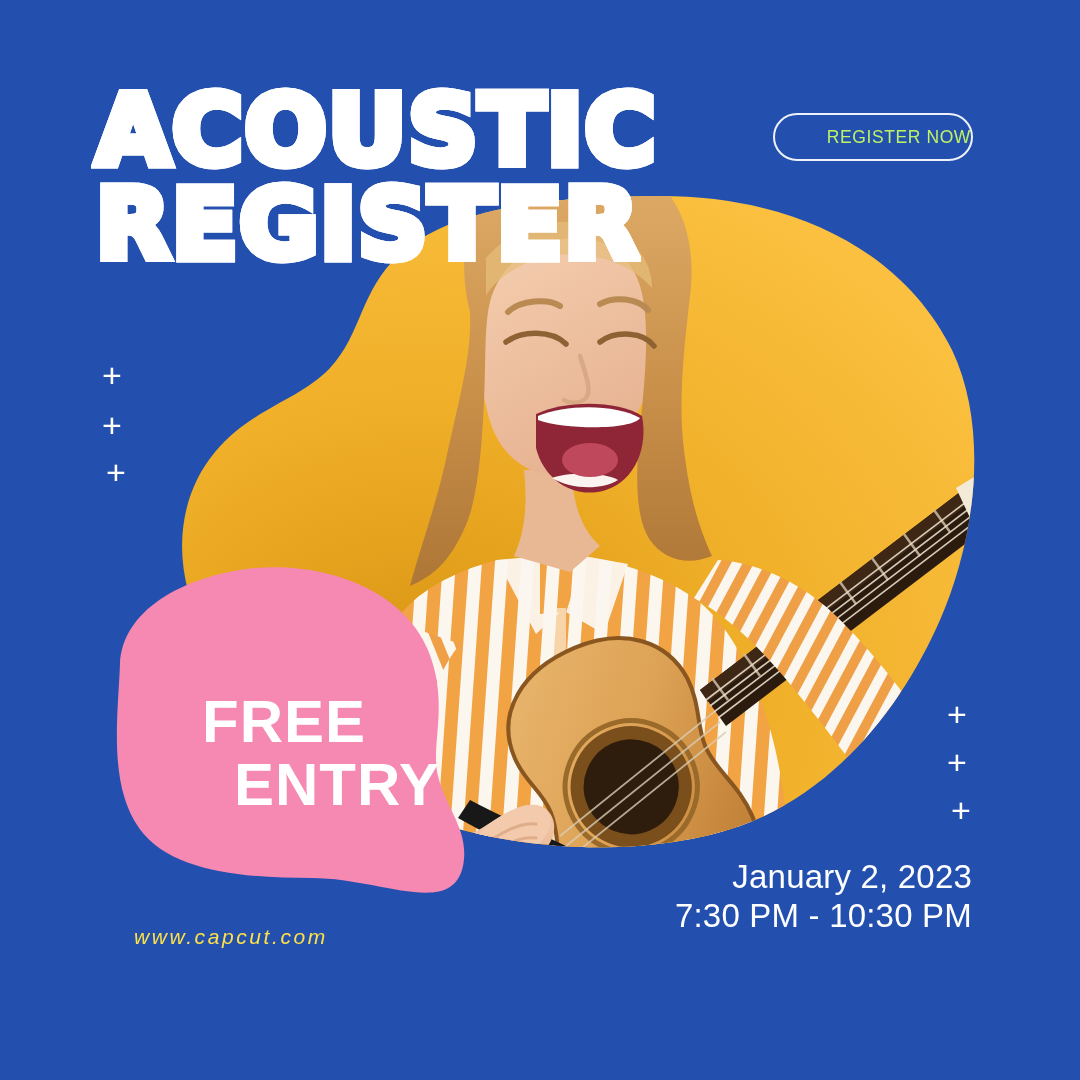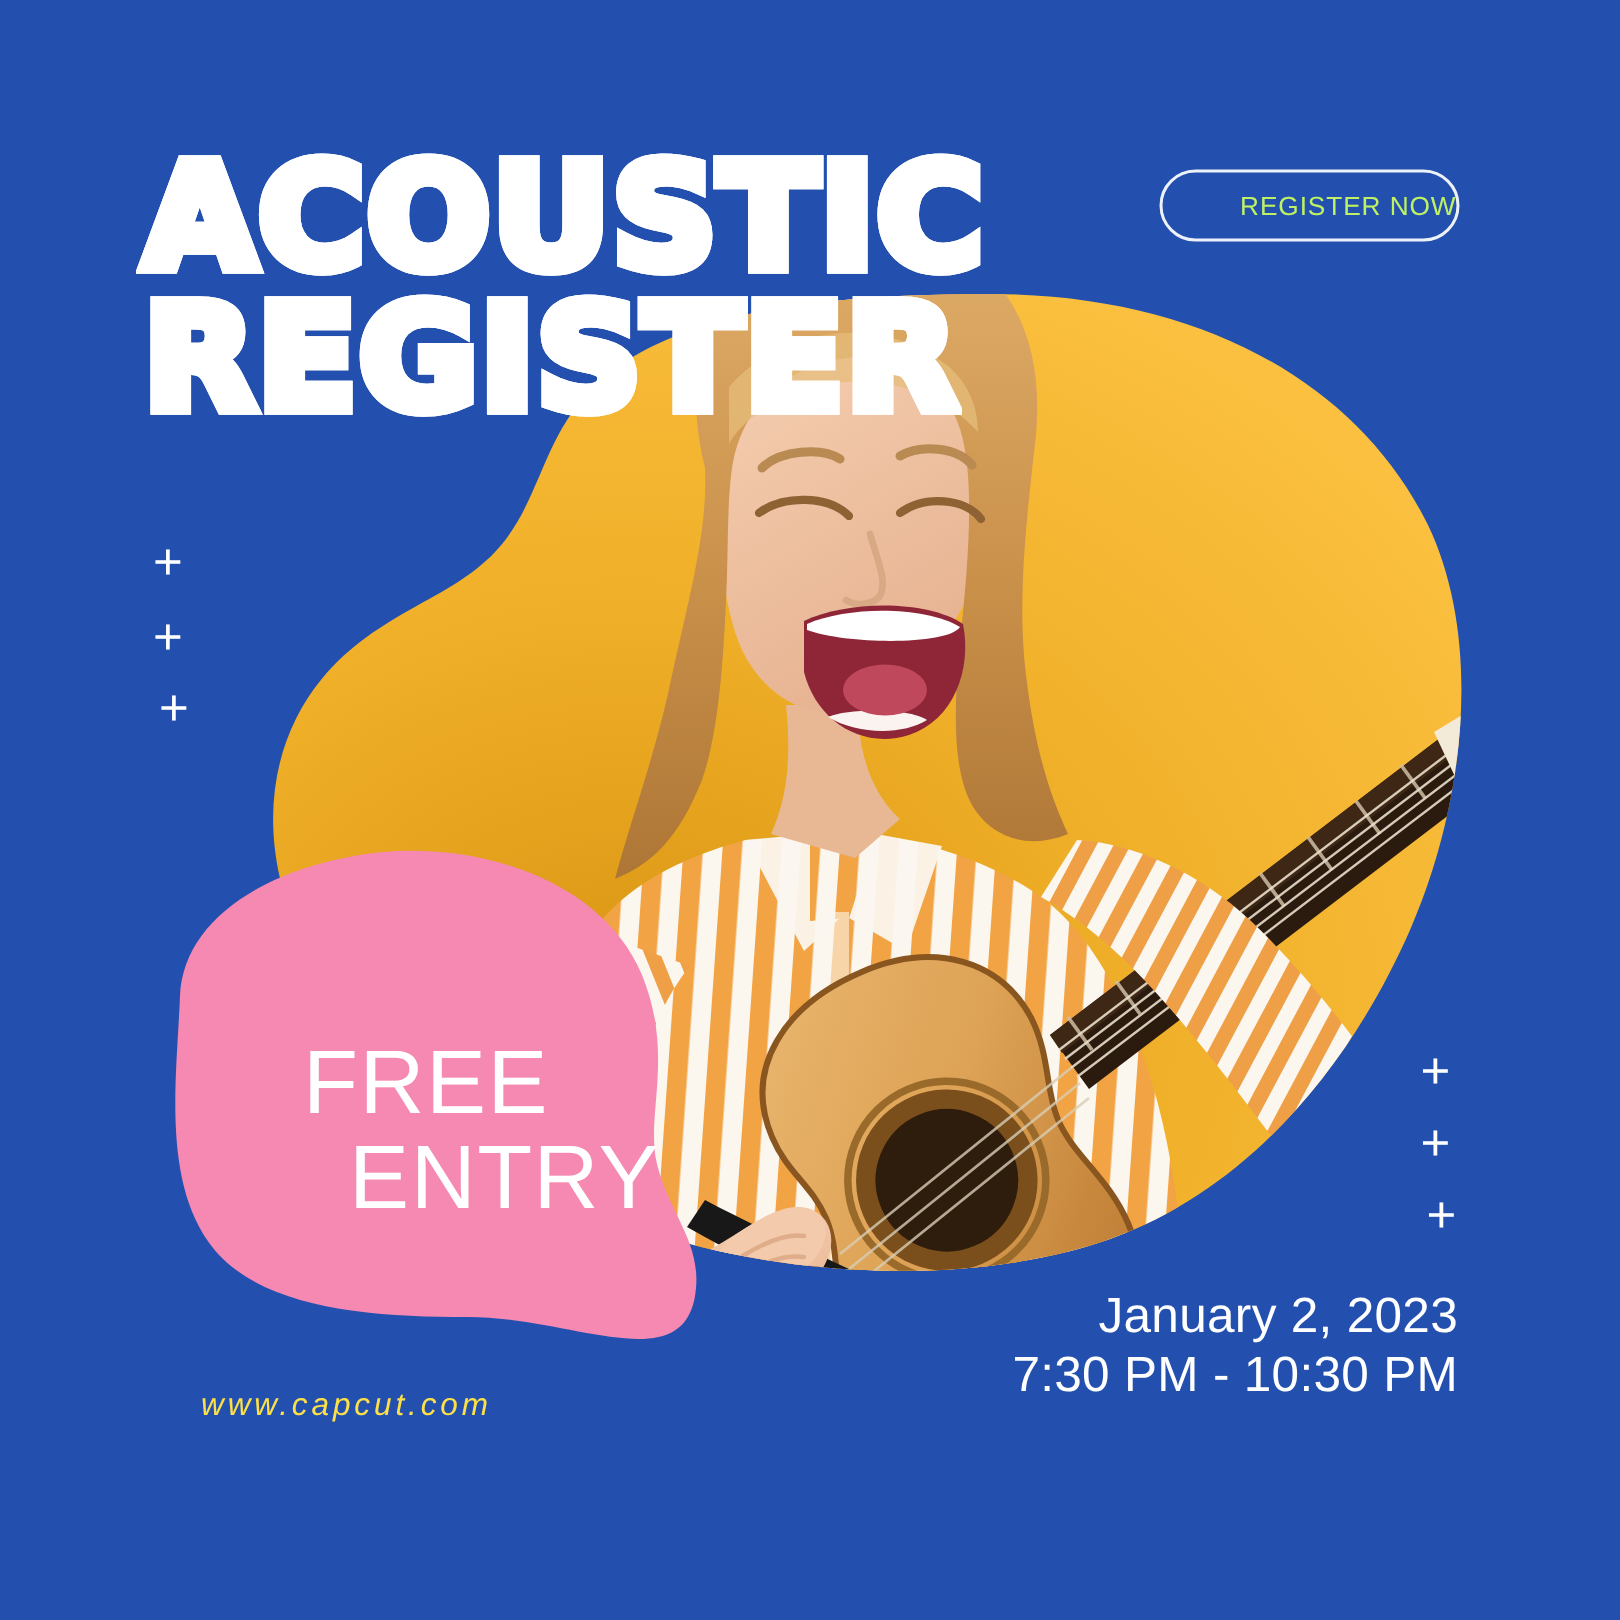--- a/index.html
+++ b/index.html
@@ -10,21 +10,21 @@
     overflow:hidden;
     font-family:"Liberation Sans", sans-serif;
     background:#2350AE;
     user-select:none;
   }
   #bg-layer{position:absolute;inset:0;width:1080px;height:1080px;}
   .txt{position:absolute;}
 
   
   #title-block{
-    left:96px;top:98px;
+    left:96px;top:84px;
     width:620px;
     z-index:40;
   }
   .title-line{
     color:#FFFFFF;
     font-family:"DejaVu Sans", sans-serif;
     font-weight:700;
     font-size:96px;
     line-height:0.98;
     letter-spacing:2px;
@@ -55,21 +55,21 @@
   }
 
   
   #free-entry{
     position:absolute;
     left:150px;top:690px;
     width:290px;
     z-index:46;
     color:#FFFFFF;
     font-size:60px;
-    font-weight:400;
+    font-weight:700;
     line-height:1.05;
     letter-spacing:1px;
   }
   #free-entry .l1{display:block;text-align:center;padding-right:22px;}
   #free-entry .l2{display:block;text-align:right;padding-left:48px;}
 
   
   #date-block{
     position:absolute;
     right:108px;top:858px;

